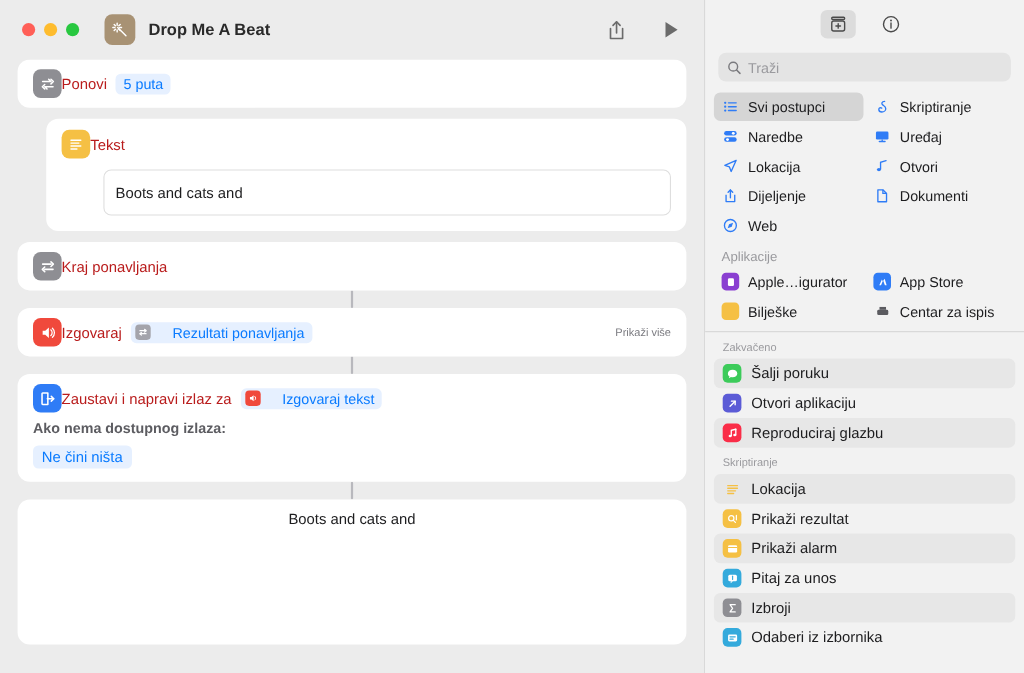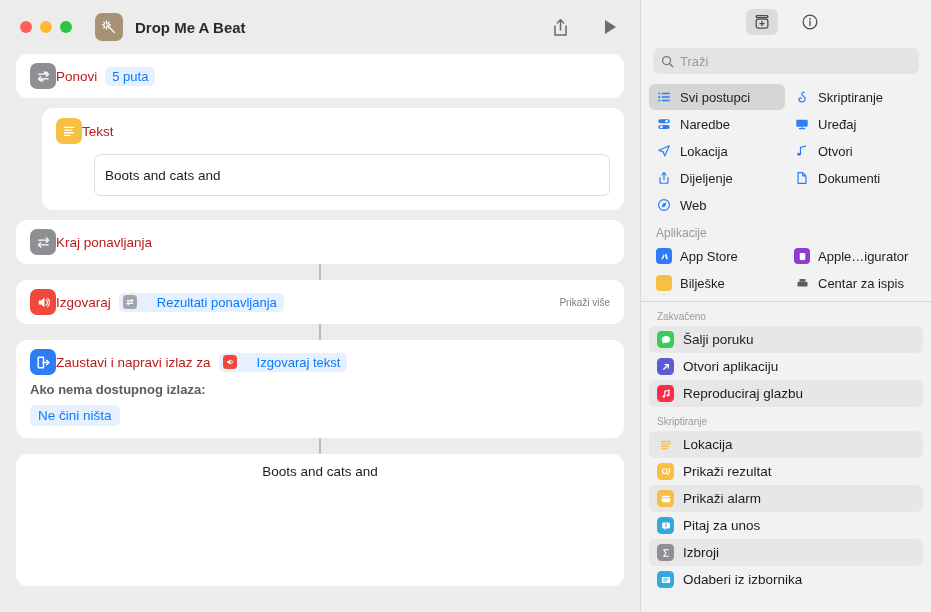--- a/index.html
+++ b/index.html
@@ -630,35 +630,35 @@
             <circle cx="8" cy="8" r="6.2" fill="none" stroke="#2f7cf6" stroke-width="1.4"></circle>
             <path d="M10.8 5.2 L6.6 6.7 L5.2 10.8 L9.4 9.3 Z" fill="#2f7cf6"></path>
           </svg>
         </span>
         <span>Web</span>
       </div>
 
       <div class="sec-label">Aplikacije</div>
 
       <div class="app-row">
+        <span class="app-ico" style="background:#8a3fd1">
+          <svg width="11" height="11" viewBox="0 0 14 14">
+            <rect x="3.5" y="2.5" width="7" height="9" rx="1.6" fill="#ffffff"></rect>
+          </svg>
+        </span>
+        <span>Apple…igurator</span>
+      </div>
+
+      <div class="app-row">
         <span class="app-ico" style="background:#2f7cf6">
           <svg width="11" height="11" viewBox="0 0 14 14">
             <path d="M3 10.5 L6 4 L7 6 L5 10.5 Z M7.5 5.5 L9.2 3 L11.5 10.5 H9.5 Z" fill="#ffffff"></path>
           </svg>
         </span>
         <span>App Store</span>
-      </div>
-
-      <div class="app-row">
-        <span class="app-ico" style="background:#8a3fd1">
-          <svg width="11" height="11" viewBox="0 0 14 14">
-            <rect x="3.5" y="2.5" width="7" height="9" rx="1.6" fill="#ffffff"></rect>
-          </svg>
-        </span>
-        <span>Apple…igurator</span>
       </div>
 
       <div class="app-row">
         <span class="app-ico" style="background:#f5c044"></span>
         <span>Bilješke</span>
       </div>
 
       <div class="app-row">
         <span class="app-ico" style="background:transparent">
           <svg width="13" height="13" viewBox="0 0 14 14">

